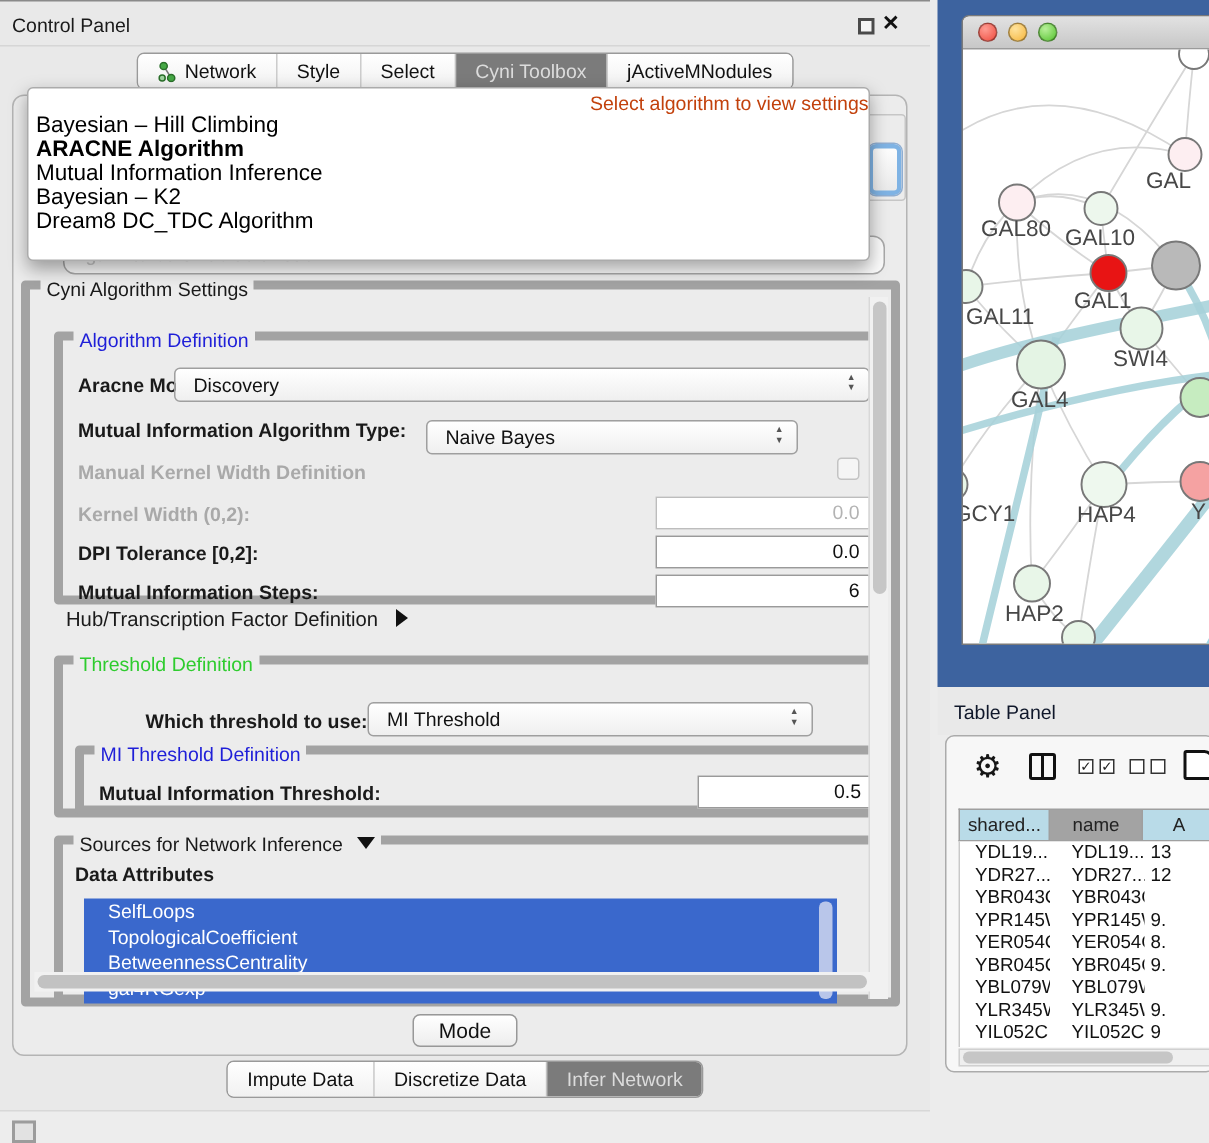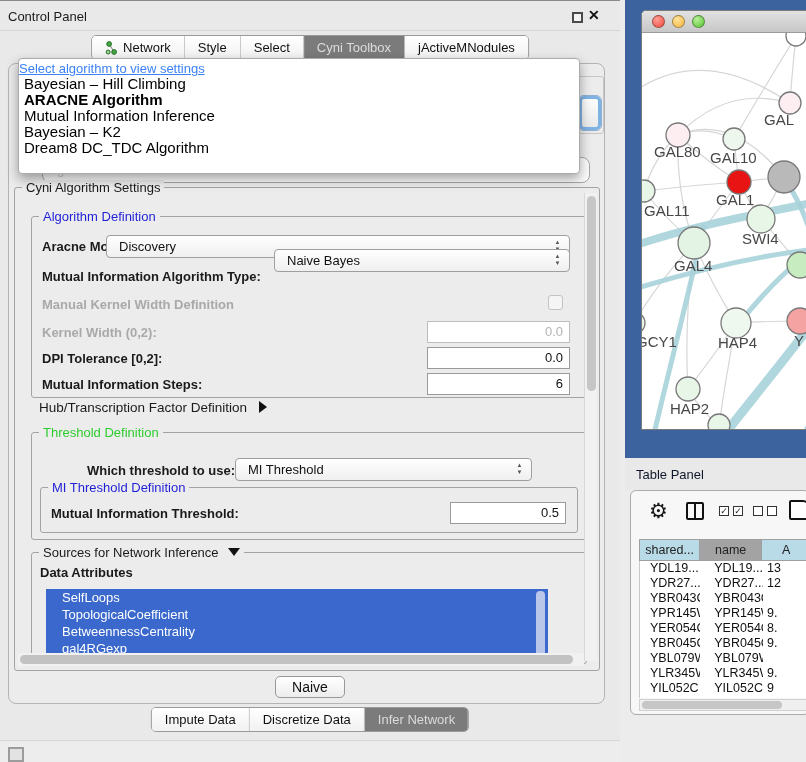--- a/index.html
+++ b/index.html
@@ -36,26 +36,26 @@
                   border:1px solid #8faed2; border-radius:6px; box-shadow:0 0 0 3px #7fb3e4 inset;
                   background:linear-gradient(#ffffff,#e8e8e8); z-index:4; }
   #bg-combo { position:absolute; left:42px; top:156px; width:548px; height:26px;
               border:1px solid #a8a8a8; border-radius:8px; background:#fbfbfb;
               font-size:13px; color:#cccccc; line-height:24px; padding-left:14px; z-index:4; }
 
   
   #algo-dropdown { position:absolute; left:18px; top:57px; width:562px; height:116px;
                    background:#ffffff; border:1px solid #ababab; border-radius:4px;
                    box-shadow:0 5px 12px rgba(0,0,0,.35); z-index:60; padding-top:2px; }
-  #dd-placeholder { text-align:left; font-size:13px; color:#3b82f6; height:15px;text-decoration:underline; }
+  #dd-placeholder { text-align:right; font-size:13px; color:#c2410c; height:15px; }
   .dd-item { font-size:15px; color:#000; line-height:16px; padding-left:5px; white-space:nowrap; }
   .dd-item.bold { font-weight:bold; }
 
   
-  .group { position:absolute; border:1px solid #a3a3a3; border-radius:3px; }
+  .group { position:absolute; border:6px solid #a3a3a3; border-radius:3px; }
   .group-title { position:absolute; top:-8px; left:7px; background:#ececec; padding:0 4px;
                  font-size:13px; color:#1a1a1a; white-space:nowrap; }
   .gt-blue { color:#1f1fd8; }
   .gt-green { color:#2ecc2e; }
 
   #settings-group { left:14px; top:186px; width:586px; height:484px; z-index:10; }
 
   .lbl { position:absolute; font-size:13px; font-weight:bold; color:#1a1a1a; white-space:nowrap; }
   .lbl.dis { color:#a9a9a9; }
   .plain { font-weight:normal; }
@@ -199,21 +199,21 @@
     <div class="group" style="left:16px;top:28px;width:556px;height:182px;">
       <span class="group-title gt-blue">Algorithm Definition</span>
 
       <span class="lbl" style="left:10px;top:22px;">Aracne Mode:</span>
       <div class="combo" style="left:74px;top:18px;width:464px;">
         <span>Discovery</span>
         <span class="stepper">▲<br>▼</span>
       </div>
 
       <span class="lbl" style="left:10px;top:52px;">Mutual Information Algorithm Type:</span>
-      <div class="combo" style="left:242px;top:32px;width:296px;">
+      <div class="combo" style="left:242px;top:53px;width:248px;">
         <span>Naive Bayes</span>
         <span class="stepper">▲<br>▼</span>
       </div>
 
       <span class="lbl dis" style="left:10px;top:80px;">Manual Kernel Width Definition</span>
       <span class="checkbox" style="left:516px;top:78px;"></span>
 
       <span class="lbl dis" style="left:10px;top:108px;">Kernel Width (0,2):</span>
       <div class="field dis" style="left:395px;top:104px;width:143px;">0.0</div>
 
@@ -261,21 +261,21 @@
     </div>
 
     <div id="set-vscroll">
       <div id="set-vthumb"></div>
     </div>
     <div id="set-hscroll">
       <div id="set-hthumb"></div>
     </div>
   </div>
 
-  <div id="apply-btn">Naive</div>
+  <div id="apply-btn">Mode</div>
 
   <div id="bottom-tabs" class="segbar">
       <div class="seg">
         <span>Impute Data</span>
       </div>
       <div class="seg">
         <span>Discretize Data</span>
       </div>
       <div class="seg sel">
         <span>Infer Network</span>

